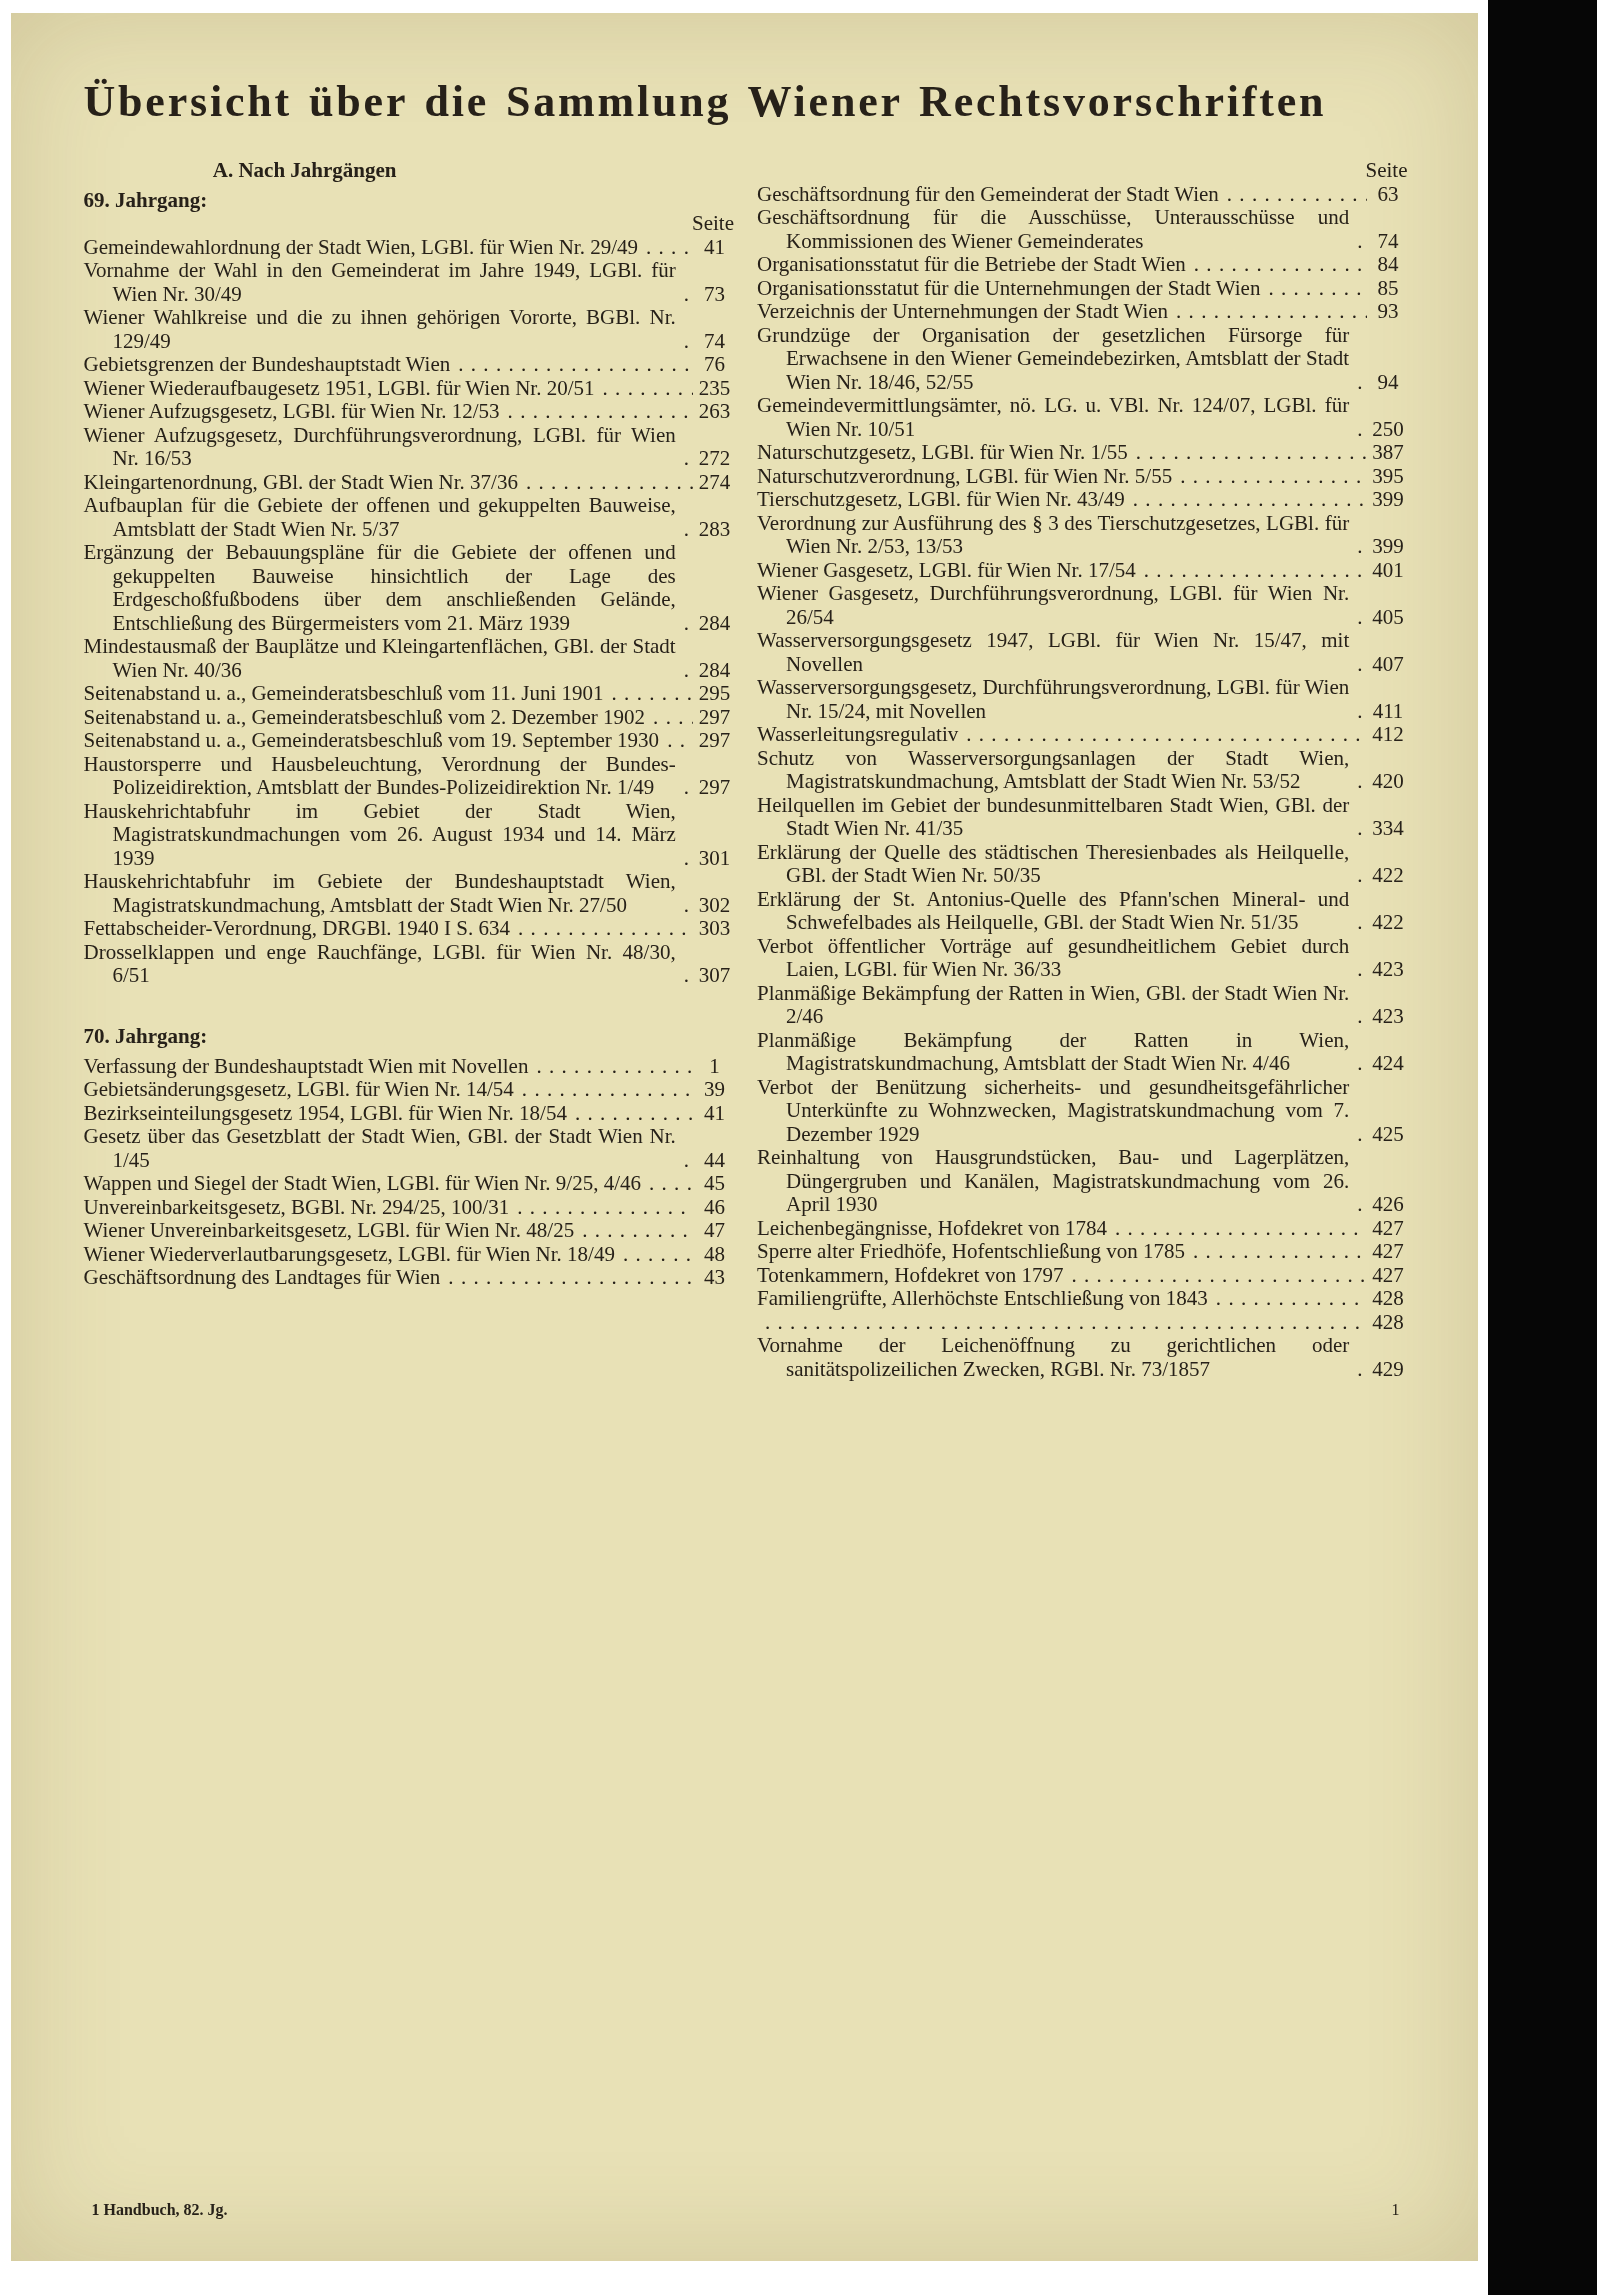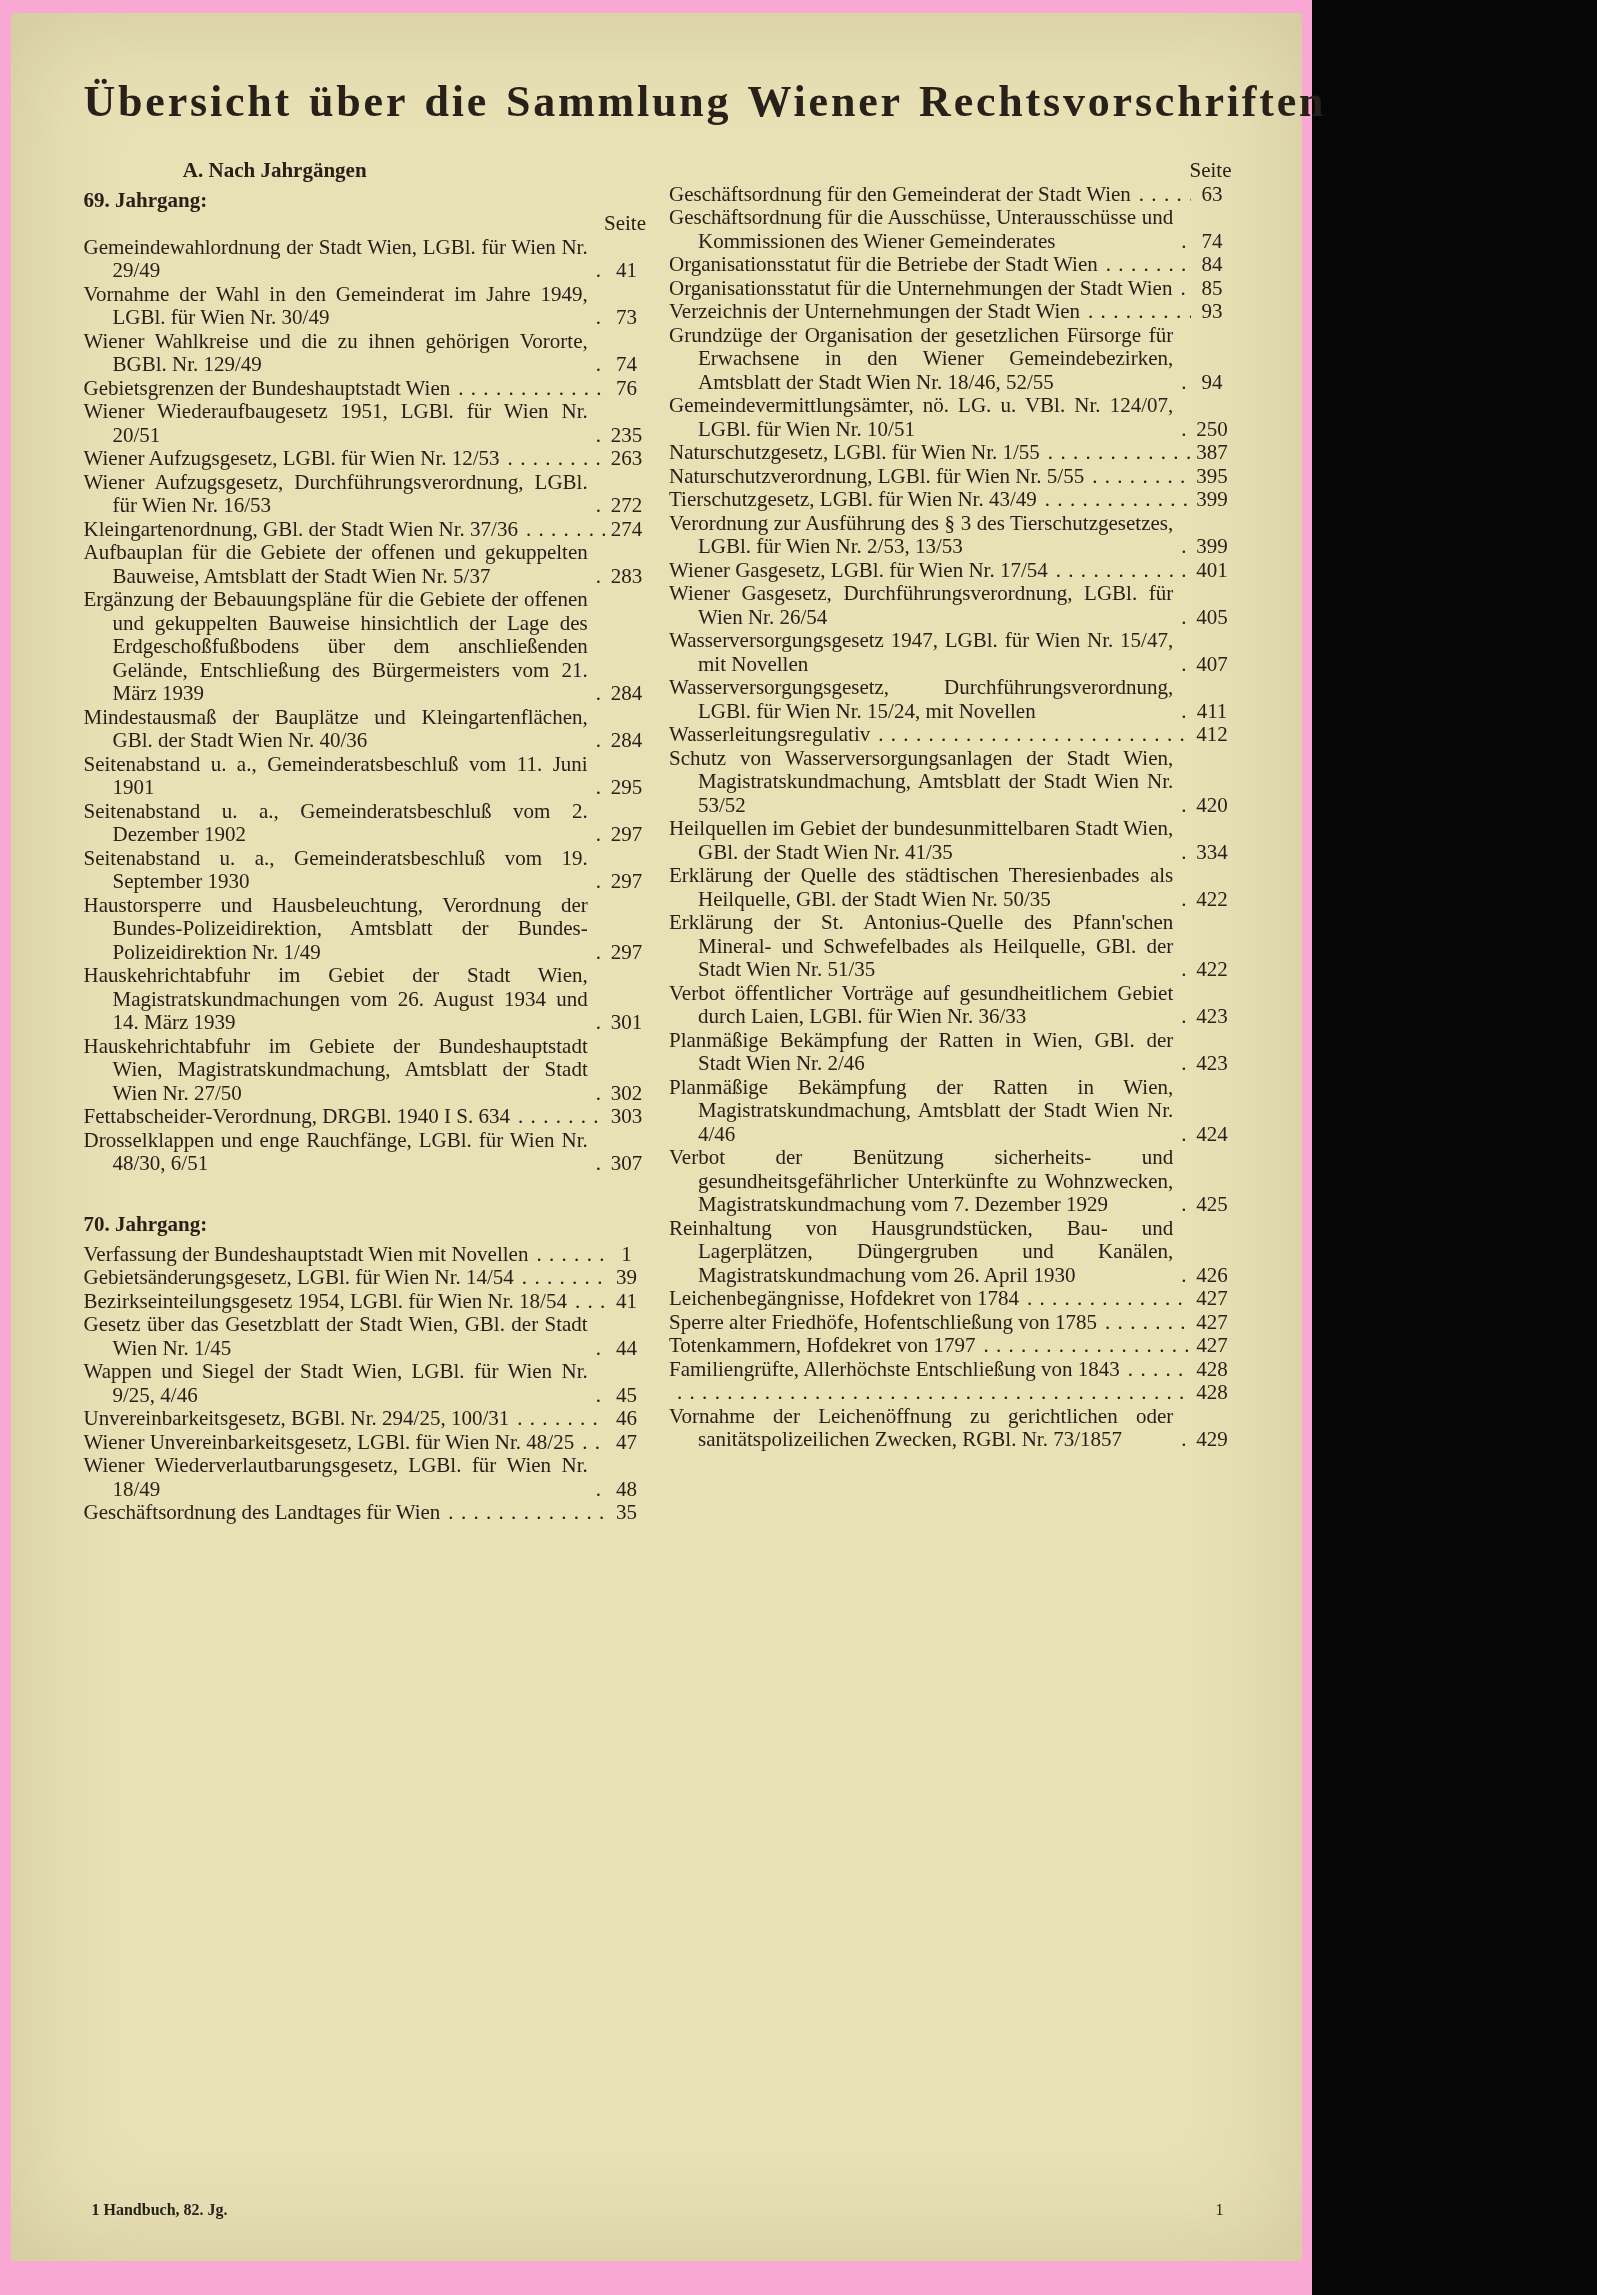--- a/index.html
+++ b/index.html
@@ -5,23 +5,23 @@
 <style>
   * { margin: 0; padding: 0; box-sizing: border-box; }
   html, body { width: 1598px; height: 2295px; }
   body {
     background: #060606;
     font-family: "Liberation Serif", "DejaVu Serif", serif;
     overflow: hidden;
   }
   #scan {
     position: relative;
-    width: 1312px;
+    width: 1488px;
     height: 2295px;
-    background: #f9a8d4;
+    background: #ffffff;
     font-family: Liberation Serif, serif;
   }
   #paper {
     position: absolute;
     top: 13px; left: 10.5px; right: 10.5px; bottom: 34px;
     background: #e8e1b6;
     box-shadow: inset 0 0 113px rgba(110, 92, 40, 0.20);
     color: #272119;
     padding: 47px 70px 0 73px;
   }
@@ -241,21 +241,21 @@
               <span class="page-num">47</span>
             </div>
             <div class="entry">
               <span class="entry-text">Wiener Wiederverlautbarungsgesetz, LGBl. für Wien Nr. 18/49</span>
               <span class="leader">................................................................................</span>
               <span class="page-num">48</span>
             </div>
             <div class="entry">
               <span class="entry-text">Geschäftsordnung des Landtages für Wien</span>
               <span class="leader">................................................................................</span>
-              <span class="page-num">35</span>
+              <span class="page-num">43</span>
             </div>
           </div>
       </div>
 
       <div class="column">
         <div class="seite-label">Seite</div>
         <div class="entries" id="entries-right">
             <div class="entry">
               <span class="entry-text">Geschäftsordnung für den Gemeinderat der Stadt Wien</span>
               <span class="leader">................................................................................</span>

